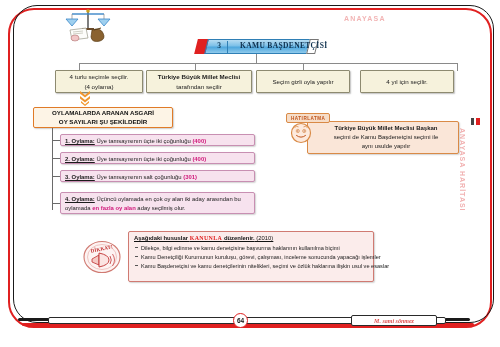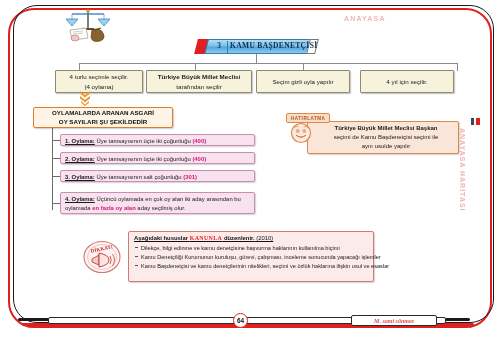--- a/index.html
+++ b/index.html
@@ -121,21 +121,21 @@
     font-family: "Liberation Serif", serif;
   }
   .banner-sep {
     position: absolute;
     left: 31px; top: 1.5px;
     width: 1px; height: 12px;
     background: #2f7fb5;
   }
   .banner-title {
     position: absolute;
-    left: 34px; top: 2px;
+    left: 44px; top: 2px;
     width: 80px;
     font-size: 7.5px;
     font-weight: bold;
     letter-spacing: .35px;
     color: #0d2f4d;
     text-align: center;
     font-family: "Liberation Serif", serif;
     white-space: nowrap;
   }
 

